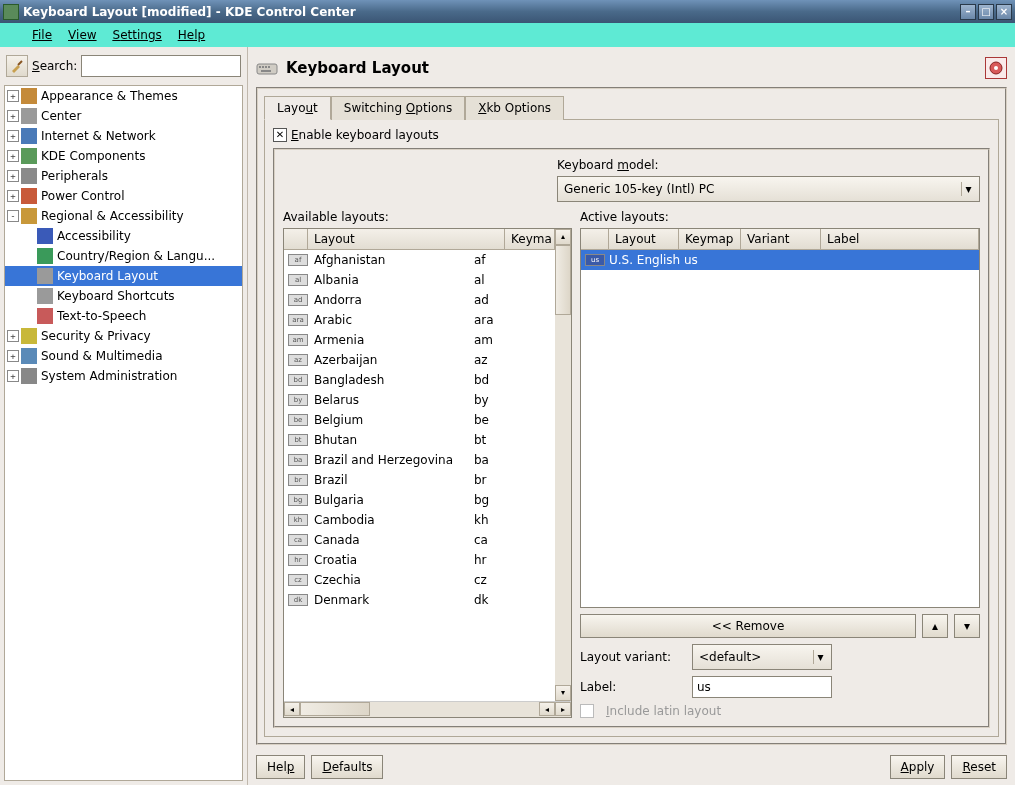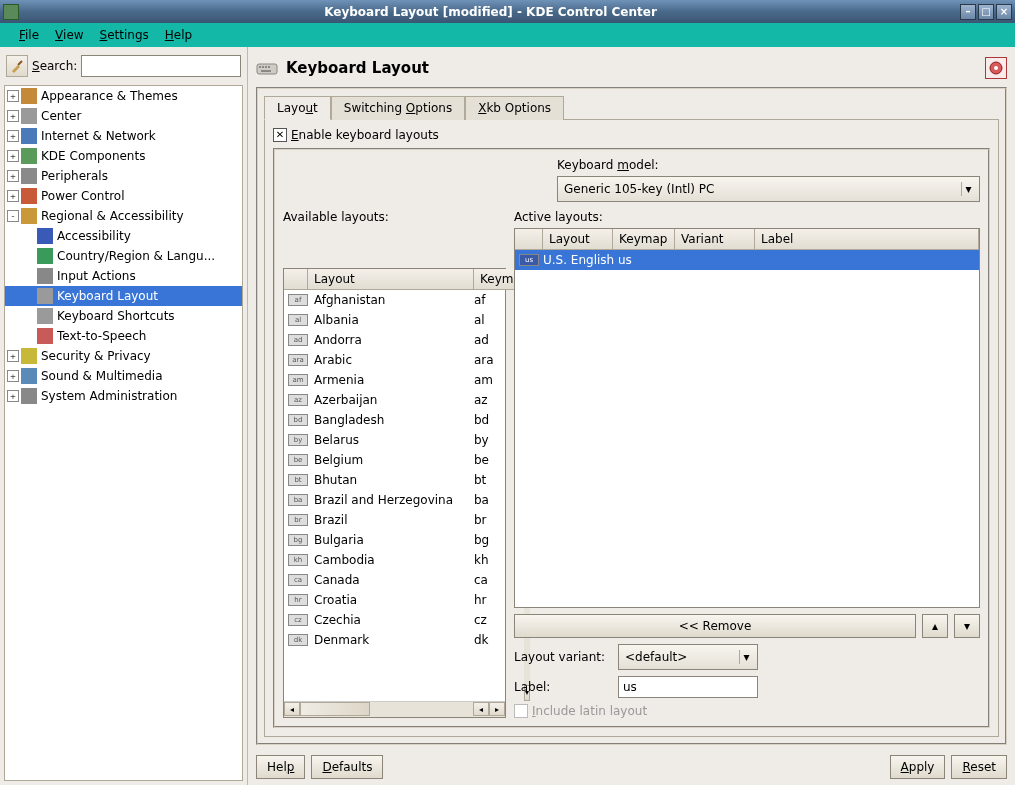--- a/index.html
+++ b/index.html
@@ -1,21 +1,21 @@
 <!DOCTYPE html>
 <html><head>
 <meta charset="utf-8">
 <style>
 *{box-sizing:border-box;margin:0;padding:0;font-family:"DejaVu Sans","Liberation Sans",sans-serif;font-size:12px;}
 body{background:#efebe7;width:1015px;height:785px;overflow:hidden;}
 .titlebar{height:23px;background:linear-gradient(#6f92b8 0%,#4a6a8a 50%,#3a5574 100%);display:flex;align-items:center;color:#fff;font-weight:bold;padding:0 3px;}
 .titlebar .ticon{width:16px;height:16px;background:#5a8a5a;border:1px solid #2a5a2a;margin-right:4px;}
-.titlebar .ttxt{flex:1;text-align:center;}
+.titlebar .ttxt{flex:1;text-align:left;}
 .wbtn{width:16px;height:16px;background:linear-gradient(#9db4ce,#6a87a8);border:1px solid #2a3a4a;margin-left:2px;display:flex;align-items:center;justify-content:center;color:#fff;font-size:10px;font-weight:bold;}
-.menubar{height:24px;display:flex;align-items:center;padding:2px 11px;background:#14b8a6;}
+.menubar{height:24px;display:flex;align-items:center;padding:2px 24px;background:#5eead4;text-decoration:underline;}
 .menubar span{padding:2px 8px;cursor:default;}
 .menubar span u{text-decoration:underline;}
 .content{display:flex;height:738px;}
 .sidebar{width:248px;border-right:1px solid #c0b8ad;display:flex;flex-direction:column;padding:4px;}
 .searchrow{display:flex;align-items:center;gap:4px;padding:4px 2px 8px 2px;}
 .clearbtn{width:22px;height:22px;border:1px solid #b0a898;background:linear-gradient(#f5f1ea,#e0dacd);display:flex;align-items:center;justify-content:center;}
 .searchinput{flex:1;height:22px;border:1px solid #8a8578;background:#fff;}
 .tree{flex:1;border:1px solid #b0a898;background:#fff;overflow:auto;color:#000;}
 .tnode{display:flex;align-items:center;height:20px;padding-left:2px;white-space:nowrap;cursor:default;}
 .tnode.d1{padding-left:18px;}
@@ -35,21 +35,21 @@
 .tabbody{flex:1;border:1px solid #b0a898;padding:8px;display:flex;flex-direction:column;background:#efebe7;}
 .chkrow{display:flex;align-items:center;gap:4px;margin-bottom:6px;}
 .chkbox{width:14px;height:14px;border:1px solid #555;background:#fff;font-size:10px;line-height:12px;text-align:center;font-weight:bold;}
 .layoutframe{flex:1;border:2px groove #d8d0c4;padding:8px;display:flex;flex-direction:column;}
 .kmrow{display:flex;align-items:center;gap:4px;margin-bottom:6px;}
 .kmlabel{width:270px;}
 .combo{flex:1;height:24px;border:1px solid #8a8578;background:linear-gradient(#f8f5ef,#e5e0d6);display:flex;align-items:center;padding:12px 6px;position:relative;}
 .combo .arr{position:absolute;right:4px;width:14px;text-align:center;border-left:1px solid #b0a898;}
 .dualcol{flex:1;display:flex;gap:8px;min-height:0;}
 .col{display:flex;flex-direction:column;min-height:0;}
-.colL{width:223px;gap:40px;}
+.colL{width:289px;}
 .colR{flex:1;}
 .colhdr{padding:2px 0 4px 0;}
 .listwrap{flex:1;border:1px solid #8a8578;background:#fff;display:flex;flex-direction:column;min-height:0;}
 .lhead{display:flex;background:linear-gradient(#f4f0e9,#e2ddd2);border-bottom:1px solid #b0a898;}
 .lhc{padding:3px 6px;border-right:1px solid #b0a898;font-weight:normal;}
 .lbody{flex:1;overflow:auto;}
 .lrow{display:flex;align-items:center;height:20px;}
 .lrow.sel{background:#3875d7;color:#fff;}
 .flag{width:20px;height:12px;border:1px solid #888;margin:0 4px;background:#ddd;font-size:7px;text-align:center;line-height:10px;color:#555;overflow:hidden;}
 .lrow .c1{width:162px;padding-left:2px;overflow:hidden;}
@@ -59,21 +59,21 @@
 .sthumb{flex:0 0 70px;border:1px solid #b0a898;background:linear-gradient(90deg,#f0ece4,#ddd6c8);margin:0;}
 .strack{flex:1;}
 .hscroll{height:16px;background:#e8e3d9;display:flex;border-top:1px solid #ccc;}
 .hscroll .sbtn{width:16px;height:14px;}
 .hscroll .sthumb{flex:0 0 70px;height:14px;}
 .hscroll .strack{flex:1;}
 .listflex{display:flex;flex:1;min-height:0;}
 .addremrow{display:flex;gap:6px;margin-top:6px;}
 .btn{height:24px;border:1px solid #8a8578;background:linear-gradient(#f8f5ef,#e0dacd);padding:0 10px;display:flex;align-items:center;justify-content:center;cursor:default;}
 .btn.sq{width:26px;padding:0;}
-.formrow{display:flex;align-items:center;gap:4px;margin-top:6px;}
+.formrow{display:flex;align-items:center;gap:12px;margin-top:6px;}
 .formrow label{width:100px;}
 .txtinput{height:22px;border:1px solid #8a8578;background:#fff;padding:0 4px;}
 .disabled{color:#999;}
 .cmdrow{display:flex;align-items:center;gap:8px;margin-top:8px;}
 .cmdrow .txtinput{flex:1;}
 .footer{display:flex;gap:6px;padding:10px 0 0 0;}
 .footer .spacer{flex:1;}
 .lhead.active .lhc:nth-child(1){width:28px;}
 svg{display:block;}
 </style>
@@ -145,25 +145,20 @@
         </div>
         <div class="tnode d1">
           <span class="texp blank"></span>
           <span class="ticon2" style="background: rgb(58, 90, 184);"></span>
           <span>Accessibility</span>
         </div>
         <div class="tnode d1">
           <span class="texp blank"></span>
           <span class="ticon2" style="background: rgb(58, 154, 90);"></span>
           <span>Country/Region &amp; Langu...</span>
-        </div>
-        <div class="tnode d1">
-          <span class="texp blank"></span>
-          <span class="ticon2" style="background: rgb(136, 136, 136);"></span>
-          <span>Input Actions</span>
         </div>
         <div class="tnode d1 sel">
           <span class="texp blank"></span>
           <span class="ticon2" style="background: rgb(154, 154, 154);"></span>
           <span>Keyboard Layout</span>
         </div>
         <div class="tnode d1">
           <span class="texp blank"></span>
           <span class="ticon2" style="background: rgb(154, 154, 154);"></span>
           <span>Keyboard Shortcuts</span>

